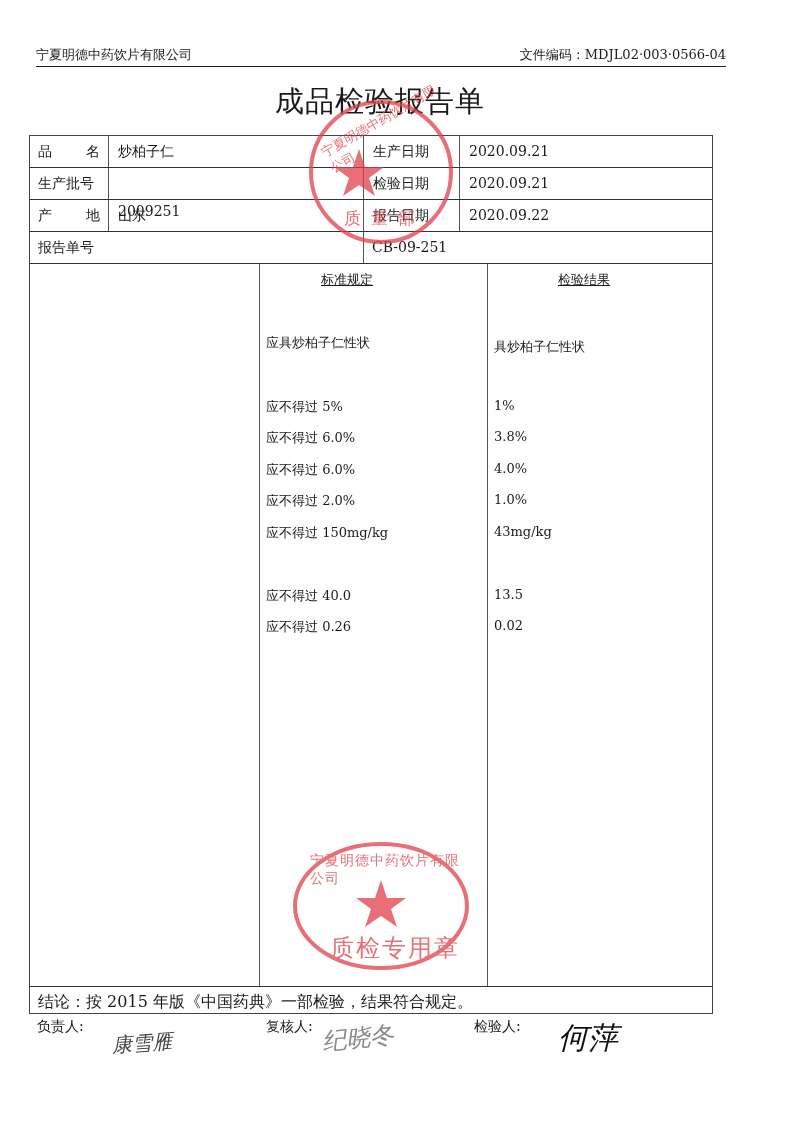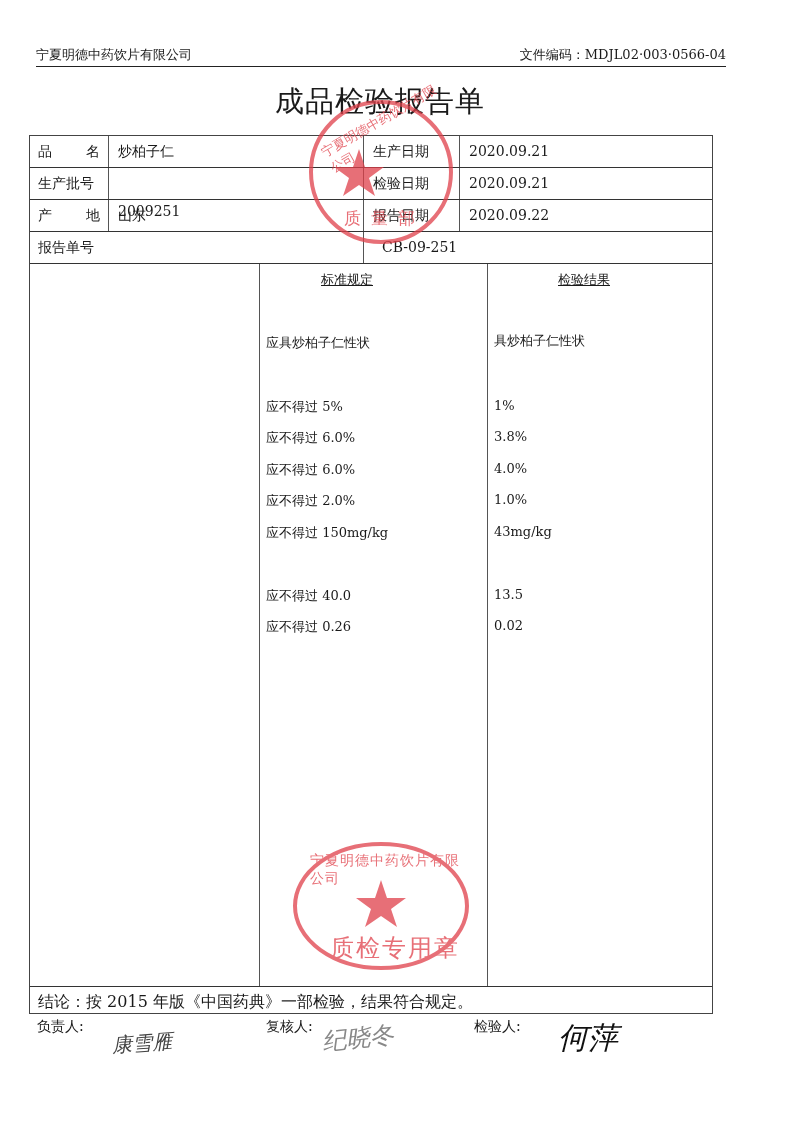--- a/index.html
+++ b/index.html
@@ -69,40 +69,40 @@
     <div class="cell" style="left:80px;">山东</div>
     <div class="vline" style="left:333px;"></div>
     <div class="cell" style="left:335px;">报告日期</div>
     <div class="vline" style="left:429px;"></div>
     <div class="cell" style="left:431px;">2020.09.22</div>
   </div>
 
   <div class="row" style="top:96px;">
     <div class="cell" style="left:0;">报告单号</div>
     <div class="vline" style="left:333px;"></div>
-    <div class="cell" style="left:328px;padding-left:24px;">CB-09-251</div>
+    <div class="cell" style="left:318px;padding-left:24px;">CB-09-251</div>
   </div>
 
   <div class="body">
     <div class="vline" style="left:229px;"></div>
     <div class="col" style="left:229px;width:228px;">
       <div class="col-h" style="left:62px;">标准规定</div>
       <div class="item" style="left:7px;top:70px;">应具炒柏子仁性状</div>
       <div class="item" style="left:7px;top:134px;">应不得过 5%</div>
       <div class="item" style="left:7px;top:165px;">应不得过 6.0%</div>
       <div class="item" style="left:7px;top:197px;">应不得过 6.0%</div>
       <div class="item" style="left:7px;top:228px;">应不得过 2.0%</div>
       <div class="item" style="left:7px;top:260px;">应不得过 150mg/kg</div>
       <div class="item" style="left:7px;top:323px;">应不得过 40.0</div>
       <div class="item" style="left:7px;top:354px;">应不得过 0.26</div>
     </div>
     <div class="vline" style="left:457px;"></div>
     <div class="col" style="left:457px;width:227px;">
       <div class="col-h" style="left:71px;">检验结果</div>
-      <div class="item" style="left:7px;top:68px;">具炒柏子仁性状</div>
+      <div class="item" style="left:7px;top:74px;">具炒柏子仁性状</div>
       <div class="item" style="left:7px;top:134px;">1%</div>
       <div class="item" style="left:7px;top:165px;">3.8%</div>
       <div class="item" style="left:7px;top:197px;">4.0%</div>
       <div class="item" style="left:7px;top:228px;">1.0%</div>
       <div class="item" style="left:7px;top:260px;">43mg/kg</div>
       <div class="item" style="left:7px;top:323px;">13.5</div>
       <div class="item" style="left:7px;top:354px;">0.02</div>
     </div>
   </div>
 

